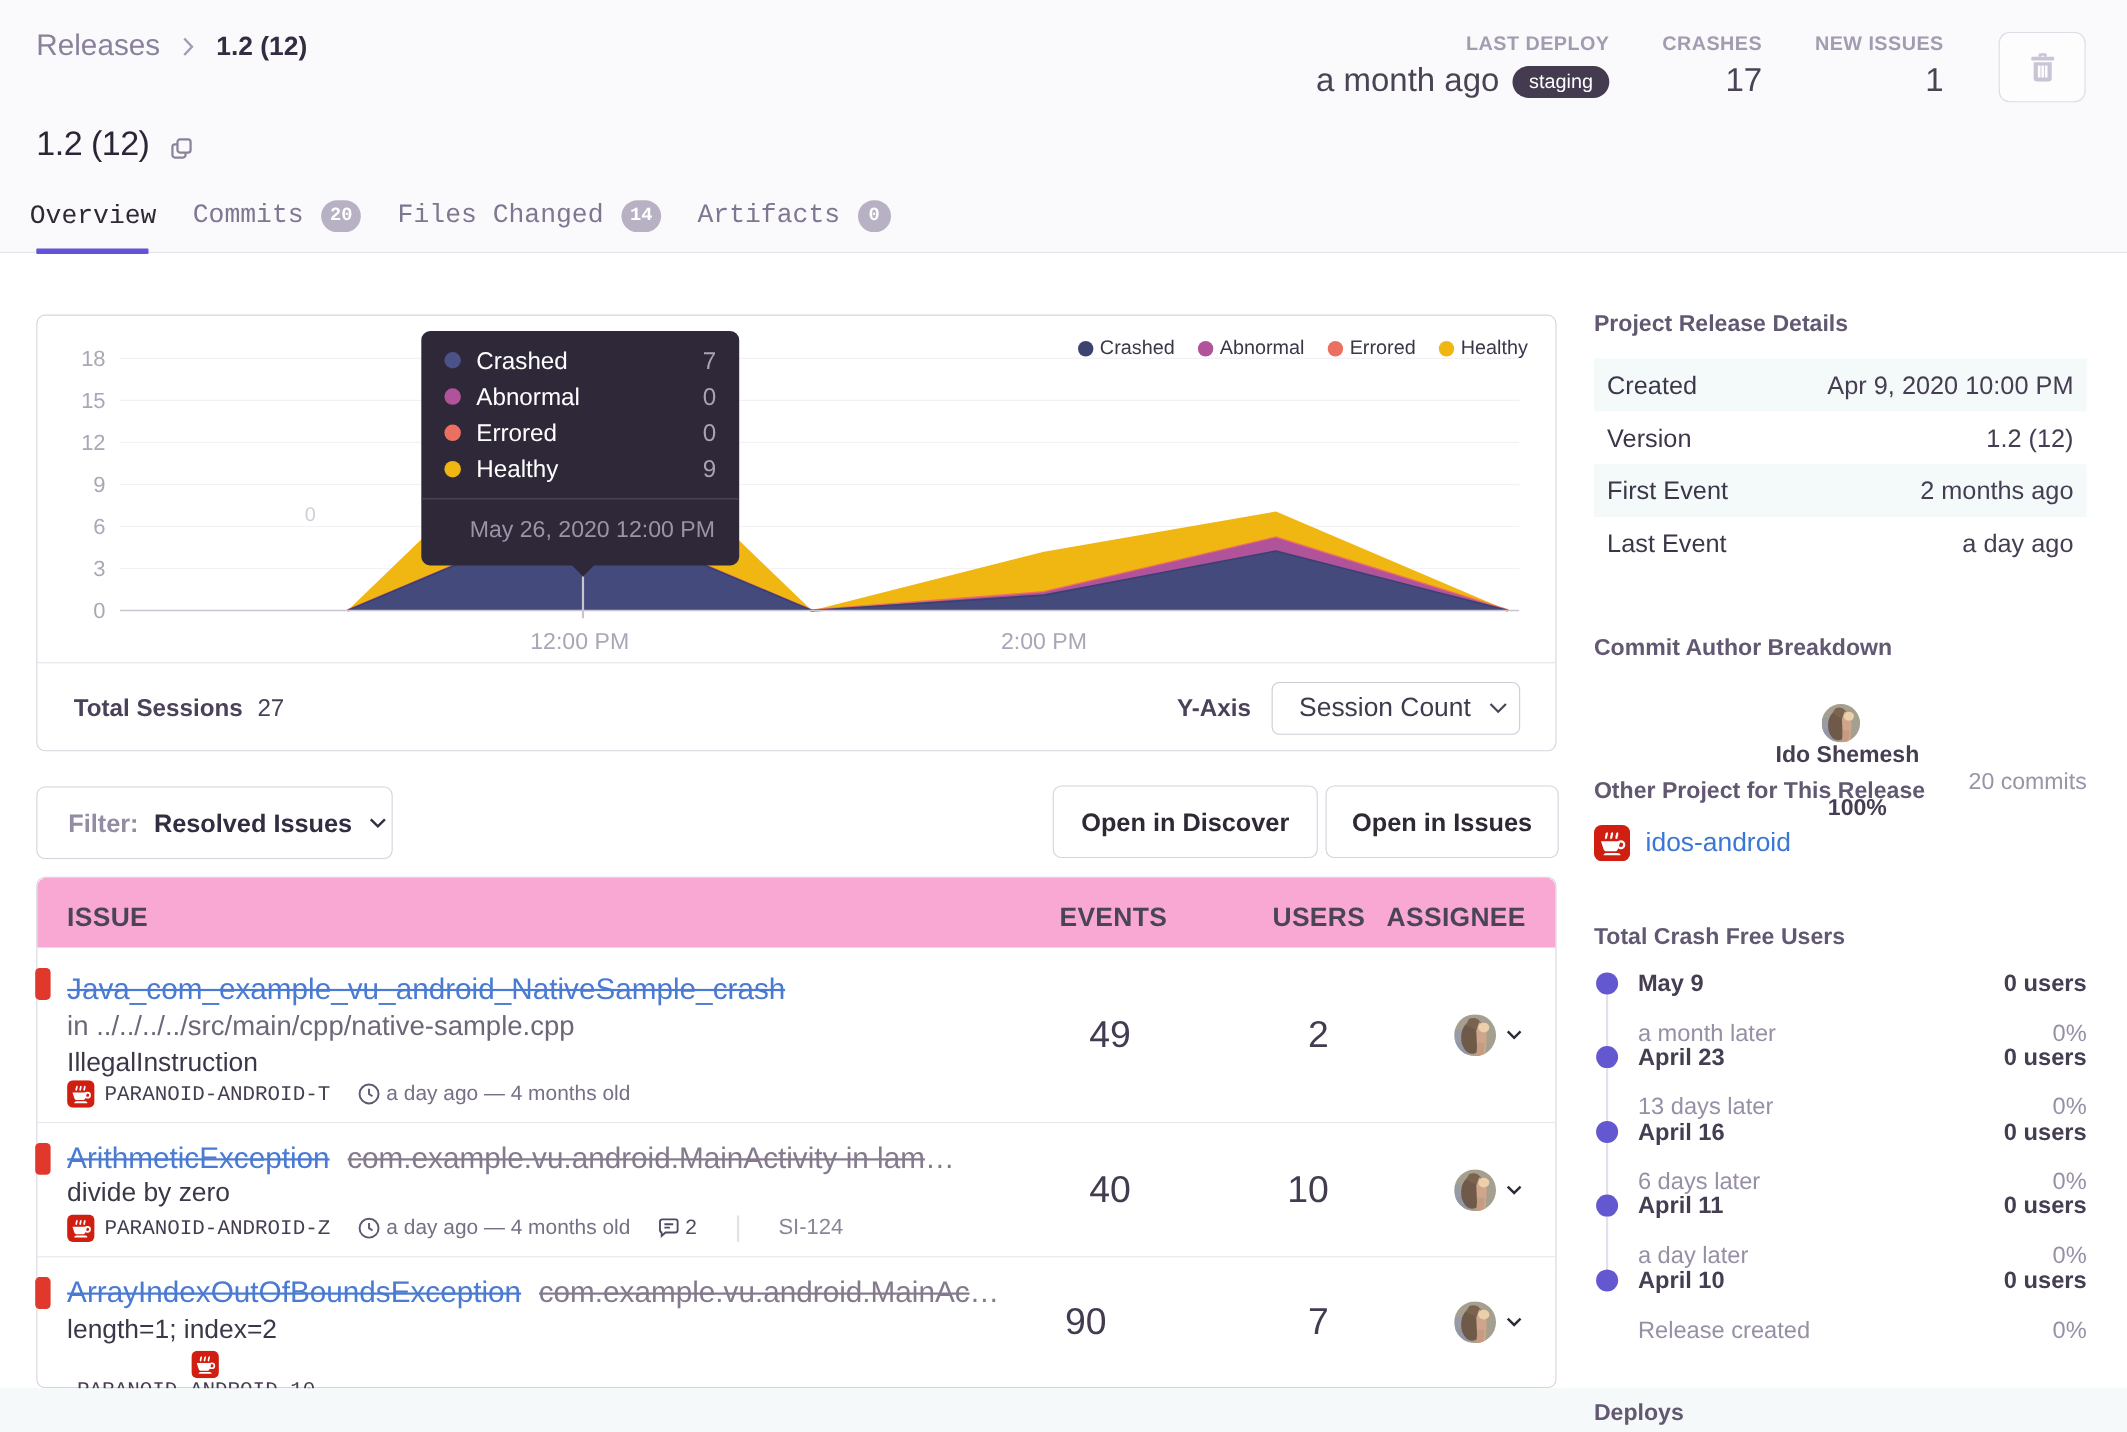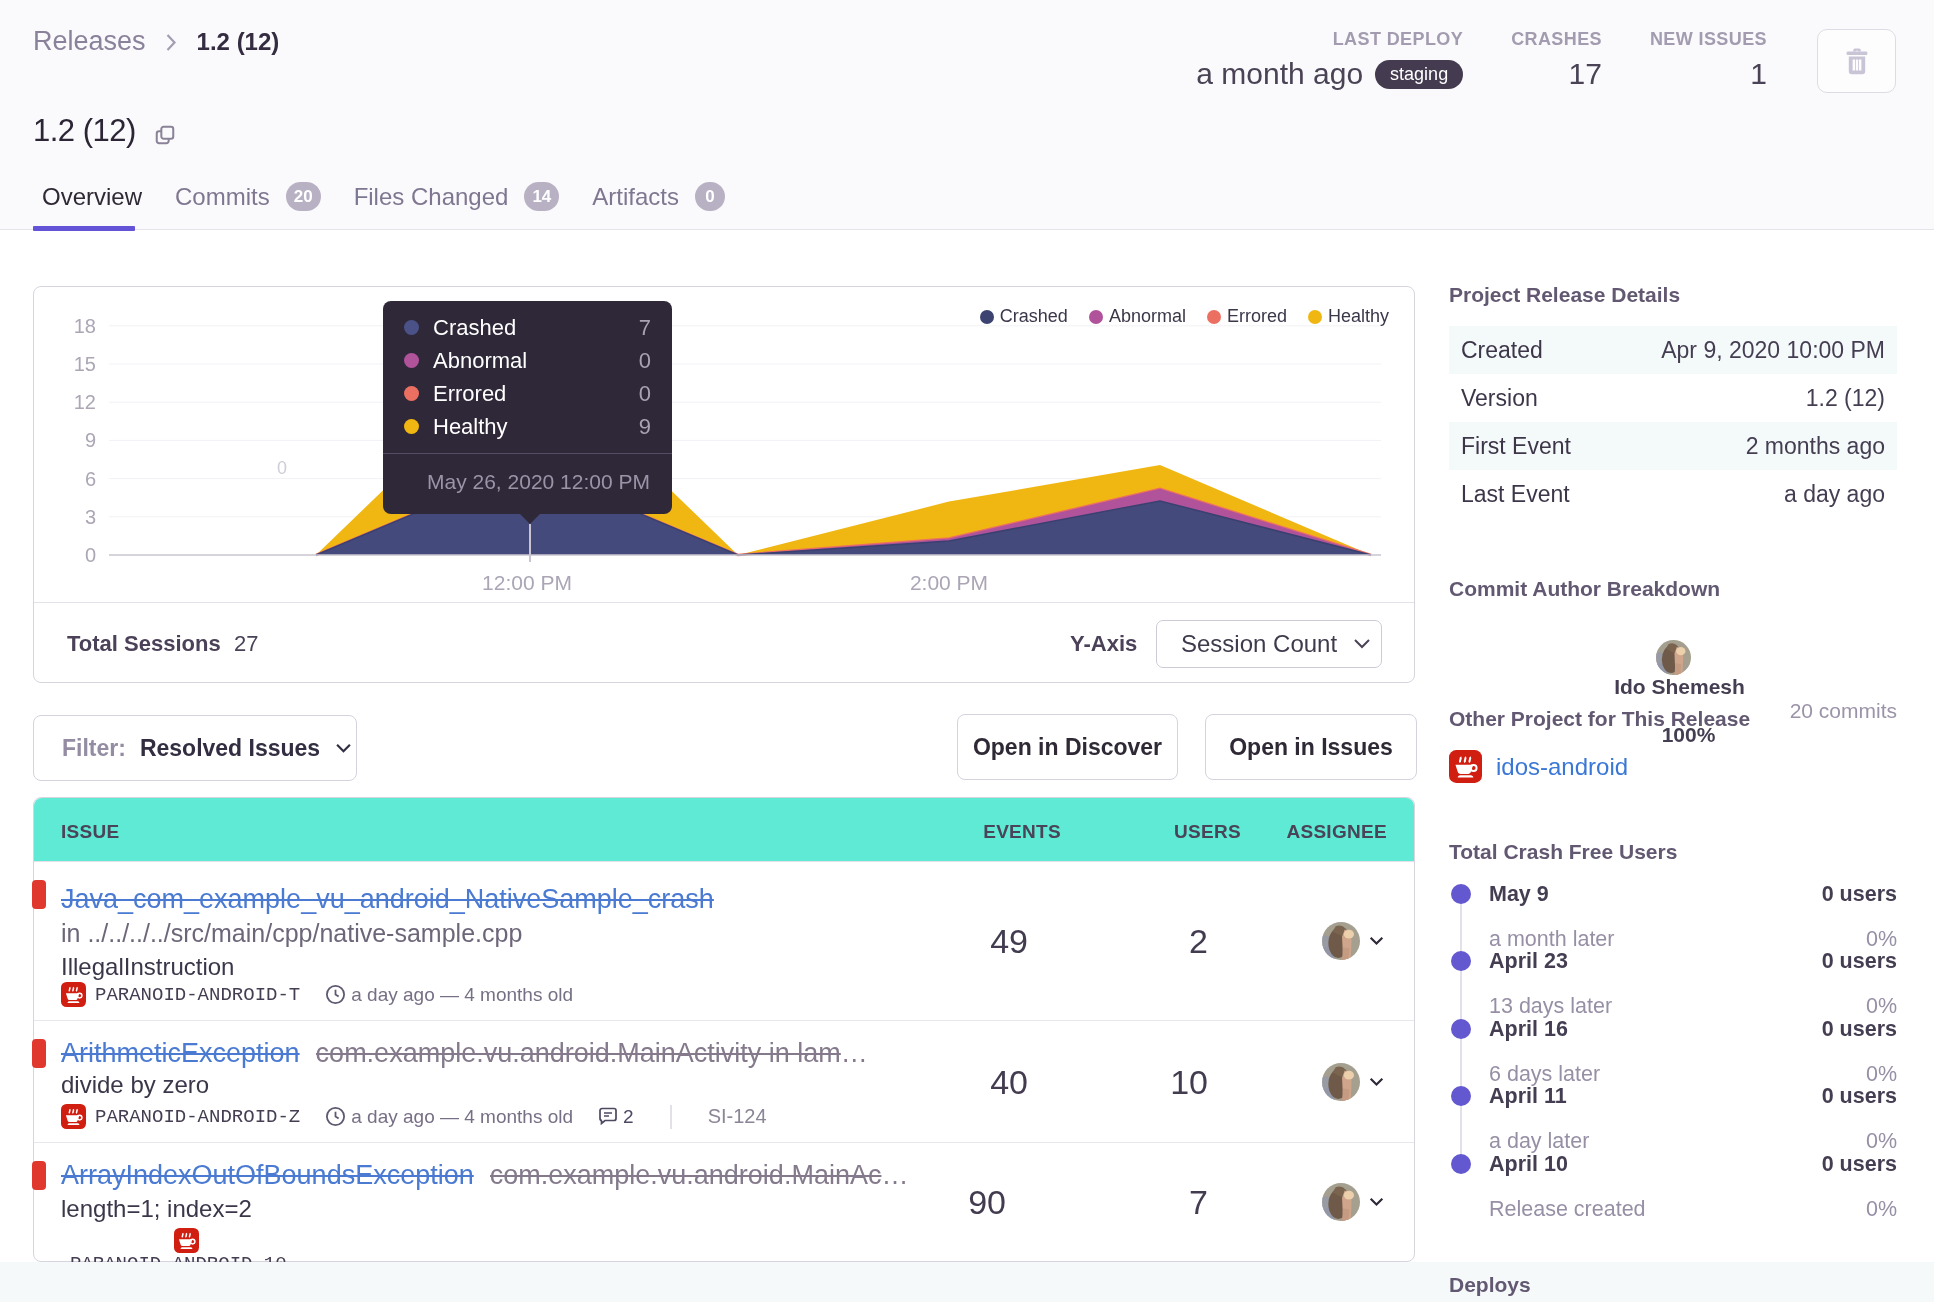--- a/index.html
+++ b/index.html
@@ -21,21 +21,21 @@
 .title { position:absolute; left:33px; top:113px; font-size:31px; font-weight:500; color:#2c2536; letter-spacing:-0.5px;}
 .copyic { position:absolute; left:154px; top:124px; }
 
 .stats { position:absolute; right:38px; top:29px; display:flex; align-items:flex-start; }
 .stat { text-align:right; margin-left:48px; }
 .stat .lab { font-size:18px; font-weight:700; color:#a39cb0; letter-spacing:0.4px; }
 .stat .val { margin-top:7px; font-size:30px; color:#4a4356; display:flex; align-items:center; justify-content:flex-end;}
 .pill { display:inline-block; background:#453b51; color:#fff; font-size:18px; line-height:29px; height:29px; border-radius:15px; padding:0 15px; margin-left:12px; font-weight:400;}
 .trashbtn { width:79px; height:64px; border:1px solid #dfdbe5; border-radius:10px; background:#fdfdfe; margin-left:50px; display:flex; align-items:center; justify-content:center; }
 
-.tabs { position:absolute; left:42px; top:182px; display:flex; align-items:flex-end; font-size:24px; color:#7f7791; }
+.tabs { position:absolute; left:27px; top:182px; display:flex; align-items:flex-end; font-size:24px; color:#7f7791;font-family:Liberation Mono, monospace; }
 .tab { display:flex; align-items:center; margin-right:33px; }
 .tab .badge { background:#b8b1c4; color:#fff; font-size:17px; font-weight:700; border-radius:15px; min-width:30px; height:29px; line-height:29px; text-align:center; padding:0 8px; margin-left:16px; }
 .tab.active { color:#2f2936; font-weight:500; }
 .underline { position:absolute; left:33px; top:226px; width:102px; height:5px; background:#6353d6; border-radius:1px; }
 
 
 .chartcard { position:absolute; left:33px; top:286px; width:1382px; height:397px; background:#fff; border:1px solid #d8d4de; border-radius:8px; }
 .legend { position:absolute; top:19px; right:25px; display:flex; align-items:center; font-size:18px; color:#3c3649; }
 .legend .it { display:flex; align-items:center; margin-left:21px; }
 .legend .dot { width:14px; height:14px; border-radius:50%; margin-right:6px; }
@@ -53,26 +53,26 @@
 .trow .dot { width:15px; height:15px; border-radius:50%; margin-right:14px; }
 .trow .num { margin-left:auto; color:#a9a2b4; }
 .tdate { border-top:1px solid #554d63; margin-top:10px; padding:16px 21px 0 44px; font-size:21px; color:#9b94a8; }
 .caret { position:absolute; left:136px; top:212px; width:0; height:0; border-left:11px solid transparent; border-right:11px solid transparent; border-top:11px solid #2f2838; }
 
 
 .filterbtn { position:absolute; left:33px; top:715px; width:324px; height:66px; background:#fff; border:1px solid #d6d2de; border-radius:8px; display:flex; align-items:center; padding-left:28px; font-size:23px; }
 .filterbtn .flab { color:#948ca3; font-weight:700; margin-right:14px;}
 .filterbtn .fval { color:#332d41; font-weight:700; margin-right:15px;}
 .btn { position:absolute; top:714px; height:66px; background:#fff; border:1px solid #d6d2de; border-radius:8px; font-size:23px; font-weight:700; color:#2f2936; display:flex; align-items:center; justify-content:center; }
-.btn.discover { left:957px; width:221px; }
+.btn.discover { left:957px; width:241px; }
 .btn.issues { left:1205px; width:212px; }
 
 
 .tablecard { position:absolute; left:33px; top:797px; width:1382px; height:465px; background:#fff; border:1px solid #d8d4de; border-radius:8px; }
-.thead { height:64px; background:#5eead4; border-bottom:1px solid #e4e1e8; border-radius:8px 8px 0 0; position:relative; font-size:19px; font-weight:700; color:#4a4458; letter-spacing:0.3px;}
+.thead { height:64px; background:#f9a8d4; border-bottom:1px solid #e4e1e8; border-radius:8px 8px 0 0; position:relative; font-size:24px; font-weight:700; color:#4a4458; letter-spacing:0.3px;}
 .thead .c1 { position:absolute; left:27px; top:23px; }
 .thead .c2 { position:absolute; right:353px; top:23px; }
 .thead .c3 { position:absolute; right:173px; top:23px; }
 .thead .c4 { position:absolute; right:27px; top:23px; }
 .irow { position:relative; border-bottom:1px solid #e9e6ec; }
 .irow:last-child { border-bottom:none; }
 .rmark { position:absolute; left:-2px; top:18px; width:14px; height:29px; background:#e0382c; border-radius:4px; }
 .ititle { font-size:27px; line-height:35px; white-space:nowrap; overflow:hidden; }
 .ititle .tmain { color:#4a7ad2; text-decoration:line-through; font-weight:400; }
 .ititle .tsub { color:#847a8c; text-decoration:line-through; margin-left:16px; display:inline-block; overflow:hidden; text-overflow:ellipsis; white-space:nowrap; vertical-align:bottom; }

